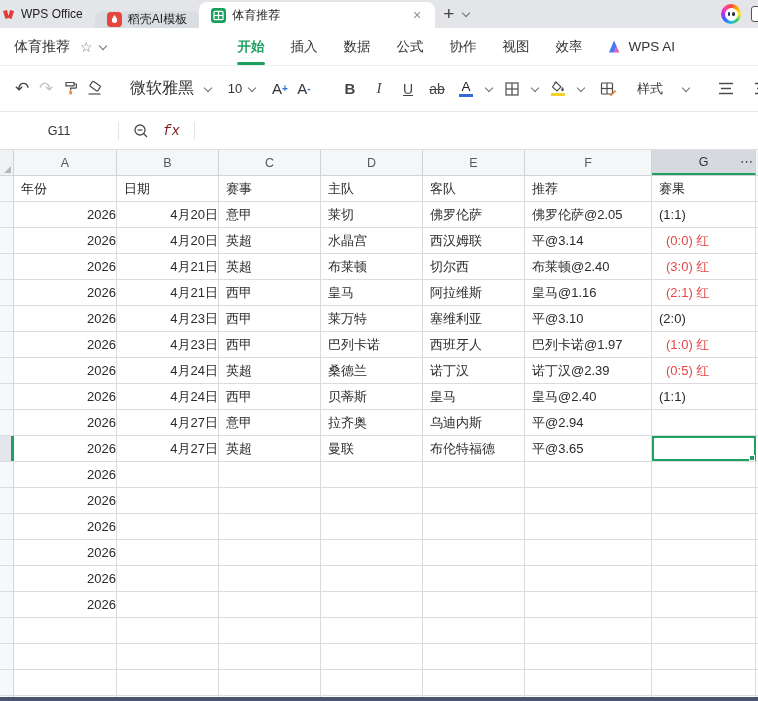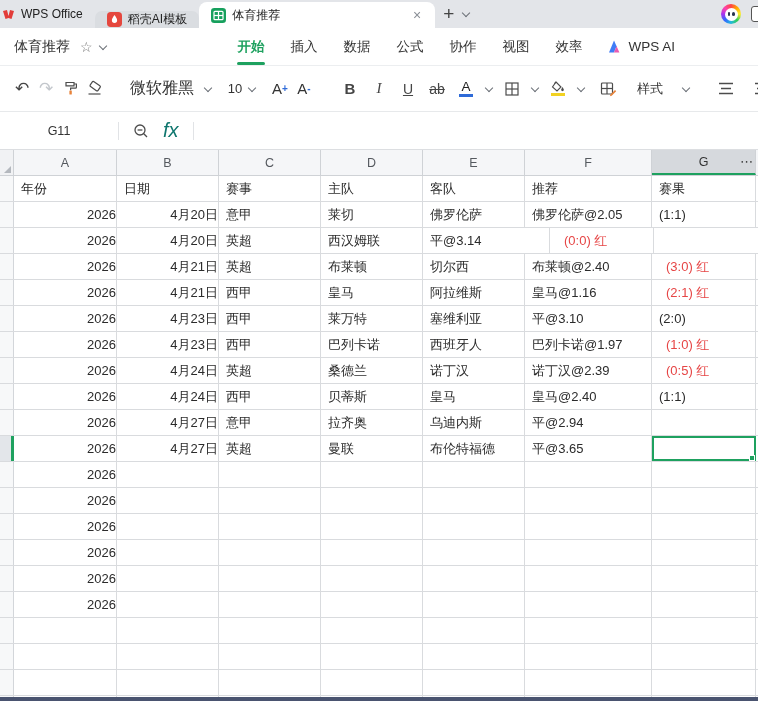--- a/index.html
+++ b/index.html
@@ -58,21 +58,21 @@
   .fc .letter{font-size:13.5px;color:#222}
   .fc .bar{width:14px;height:3px;margin-top:1px}
   .bar-blue{background:#2f6bd8}
   .bar-yellow{background:#f2d222}
 
   
   .fbar{height:38px;display:flex;align-items:center;border-bottom:1px solid #dcdee1;background:#fff}
   .namebox{width:118px;display:flex;align-items:center;justify-content:center;font-size:12.5px;color:#333;height:100%}
   .fb-div{width:1px;height:18px;background:#e1e3e6}
   .fb-icons{display:flex;align-items:center;gap:14px;padding:0 14px}
-  .fx{font-family:Liberation Sans, sans-serif;font-style:italic;font-size:20px;color:#0f766e}
+  .fx{font-family:Liberation Mono, monospace;font-style:italic;font-size:14px;color:#7f1d1d}
   .fb-input{flex:1;height:100%}
 
   
   .sheet{position:relative;background:#fff}
   .colhdr{display:flex;height:26px;border-bottom:1px solid #cfd2d6;background:var(--hdrbg);position:relative}
   .corner{width:14px;border-right:1px solid #cfd2d6;position:relative;background:#f1f2f4}
   .corner::after{content:"";position:absolute;right:2px;bottom:2px;border-left:7px solid transparent;border-bottom:7px solid #b4b8be}
   .ch{display:flex;align-items:center;justify-content:center;font-size:12.5px;color:#55595f;border-right:1px solid #cfd2d6}
   .ch.sel{background:#d6d9dd;border-bottom:2px solid var(--green);color:#333}
   .more{position:absolute;right:4px;top:4px;font-size:13px;color:#444;letter-spacing:1px}
@@ -308,20 +308,21 @@
           <div class="c w3 txt">莱切</div>
           <div class="c w4 txt">佛罗伦萨</div>
           <div class="c w5 txt">佛罗伦萨@2.05</div>
           <div class="c w6 txt">(1:1)</div>
         </div>
         <div class="r">
           <div class="rh"></div>
           <div class="c w0 num">2026</div>
           <div class="c w1 num">4月20日</div>
           <div class="c w2 txt">英超</div>
+          <div class="c w3 txt">水晶宫</div>
           <div class="c w4 txt">西汉姆联</div>
           <div class="c w5 txt">平@3.14</div>
           <div class="c w6 txt red">(0:0) 红</div>
         </div>
         <div class="r">
           <div class="rh"></div>
           <div class="c w0 num">2026</div>
           <div class="c w1 num">4月21日</div>
           <div class="c w2 txt">英超</div>
           <div class="c w3 txt">布莱顿</div>

